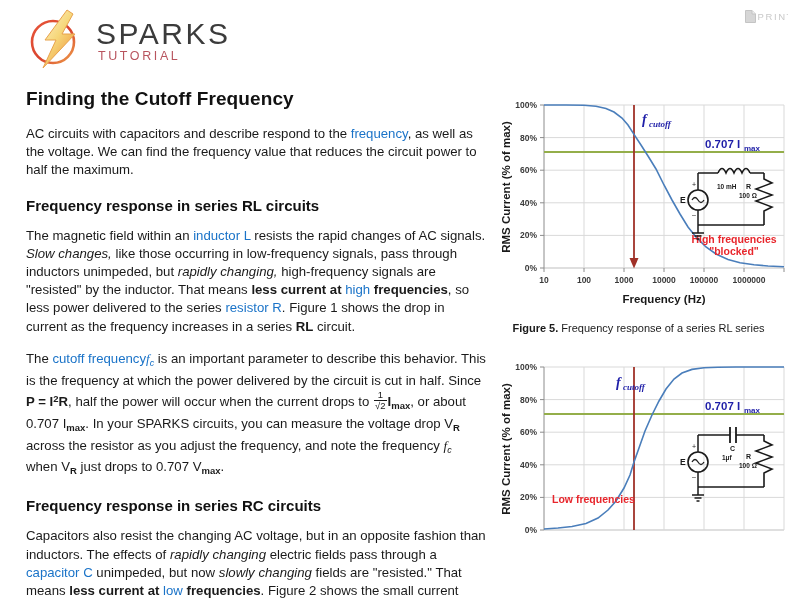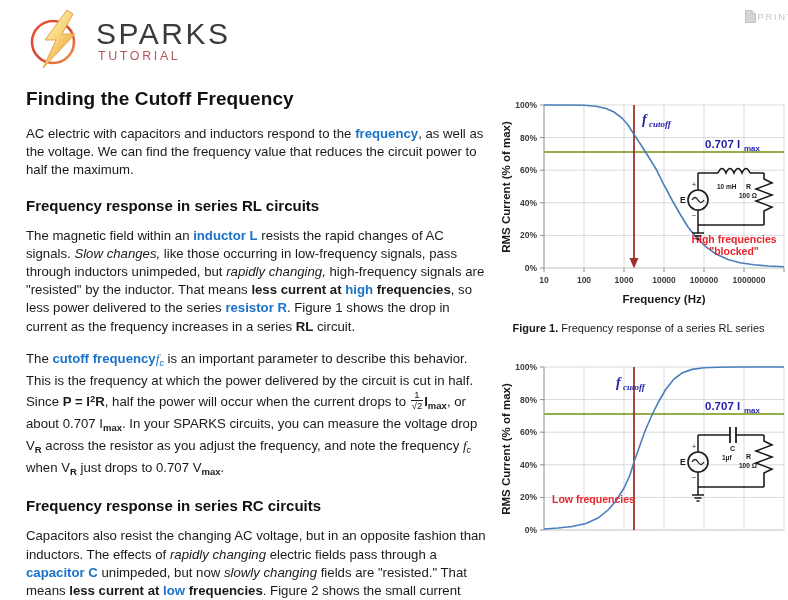--- a/index.html
+++ b/index.html
@@ -44,21 +44,21 @@
   h1.page-title{
     font-size:19px;font-weight:bold;margin:0 0 15px 0;color:#111;
     letter-spacing:0.1px;
   }
   h2.sub-title{
     font-size:15px;font-weight:bold;margin:17px 0 13px 0;color:#111;
   }
   p.para{
     font-size:13.2px;line-height:18.2px;margin:0 0 14px 0;color:#1a1a1a;
   }
-  .lk{color:#1a73c8;font-weight:bold;}
+  .lk{color:#1a73c8;font-weight:normal;}
   b{font-weight:bold;}
   i{font-style:italic;}
   .sub{font-size:9.5px;vertical-align:-0.28em;font-weight:bold;}
   .sub-i{font-size:9px;vertical-align:-0.28em;font-style:italic;font-weight:normal;}
   .sup{font-size:9.5px;vertical-align:0.45em;font-weight:bold;}
   .fc{font-style:italic;font-family:"Liberation Serif", serif;font-weight:normal;}
   .frac{
     display:inline-block;vertical-align:-0.35em;text-align:center;
     font-size:9.5px;line-height:1.05;margin:0 1px;
   }
@@ -117,21 +117,21 @@
     </div>
   </div>
 
   <div class="content">
 
     <div class="col-left">
 
       <h1 class="page-title">Finding the Cutoff Frequency</h1>
 
       <p class="para">
-        <span>AC electric with capacitors and inductors respond to the </span><a class="lk">frequency</a><span>, as well as the voltage. We can find the frequency value that reduces the circuit power to half the maximum.</span>
+        <span>AC circuits with capacitors and describe respond to the </span><a class="lk">frequency</a><span>, as well as the voltage. We can find the frequency value that reduces the circuit power to half the maximum.</span>
       </p>
 
       <h2 class="sub-title">Frequency response in series RL circuits</h2>
 
       <p class="para">
         <span>The magnetic field within an </span><a class="lk">inductor L</a><span> resists the rapid changes of AC signals. </span><i>Slow changes,</i><span> like those occurring in low-frequency signals, pass through inductors unimpeded, but </span><i>rapidly changing,</i><span> high-frequency signals are "resisted" by the inductor. That means </span><b>less current at </b><a class="lk">high</a><b> frequencies</b><span>, so less power delivered to the series </span><a class="lk">resistor R</a><span>. Figure 1 shows the drop in current as the frequency increases in a series </span><b>RL</b><span> circuit.</span>
       </p>
 
       <p class="para">
         <span>The </span><a class="lk">cutoff frequency</a><span class="lk fc">f</span><span class="lk sub-i">c</span><span> is an important parameter to describe this behavior. This is the frequency at which the power delivered by the circuit is cut in half. Since </span><b>P = I</b><b class="sup">2</b><b>R</b><span>, half the power will occur when the current drops to </span><span class="frac"><span class="num">1</span><span class="den">√2</span></span><b>I</b><b class="sub">max</b><span>, or about 0.707 I</span><b class="sub">max</b><span>. In your SPARKS circuits, you can measure the voltage drop V</span><b class="sub">R</b><span> across the resistor as you adjust the frequency, and note the frequency </span><span class="fc">f</span><span class="sub-i">c</span><span> when V</span><b class="sub">R</b><span> just drops to 0.707 V</span><b class="sub">max</b><span>.</span>
@@ -255,21 +255,21 @@
             <text x="184" y="110" font-size="8.5" font-weight="bold">E</text>
             <text x="221" y="96" font-size="6.5" font-weight="bold">10 mH</text>
             <text x="250" y="96" font-size="7" font-weight="bold">R</text>
             <text x="243" y="105" font-size="6.5" font-weight="bold">100 Ω</text>
             <text x="196" y="94" font-size="7">+</text>
             <text x="196" y="124" font-size="7">–</text>
           </g>
         </svg>
 
         <div class="fig-caption">
-          <b>Figure 1.</b><span> Frequency response of a series RL series</span>
+          <b>Figure 5.</b><span> Frequency response of a series RL series</span>
         </div>
       </div>
 
       <div class="figure" style="margin-top:20px;">
         <svg width="300" height="218" viewBox="0 0 300 218">
           <g>
             <line x1="48" y1="175" x2="288" y2="175" stroke="#bfbfbf" stroke-width="1"></line>
             <line x1="48" y1="142.4" x2="288" y2="142.4" stroke="#d9d9d9" stroke-width="1"></line>
             <line x1="48" y1="109.8" x2="288" y2="109.8" stroke="#d9d9d9" stroke-width="1"></line>
             <line x1="48" y1="77.2" x2="288" y2="77.2" stroke="#d9d9d9" stroke-width="1"></line>

